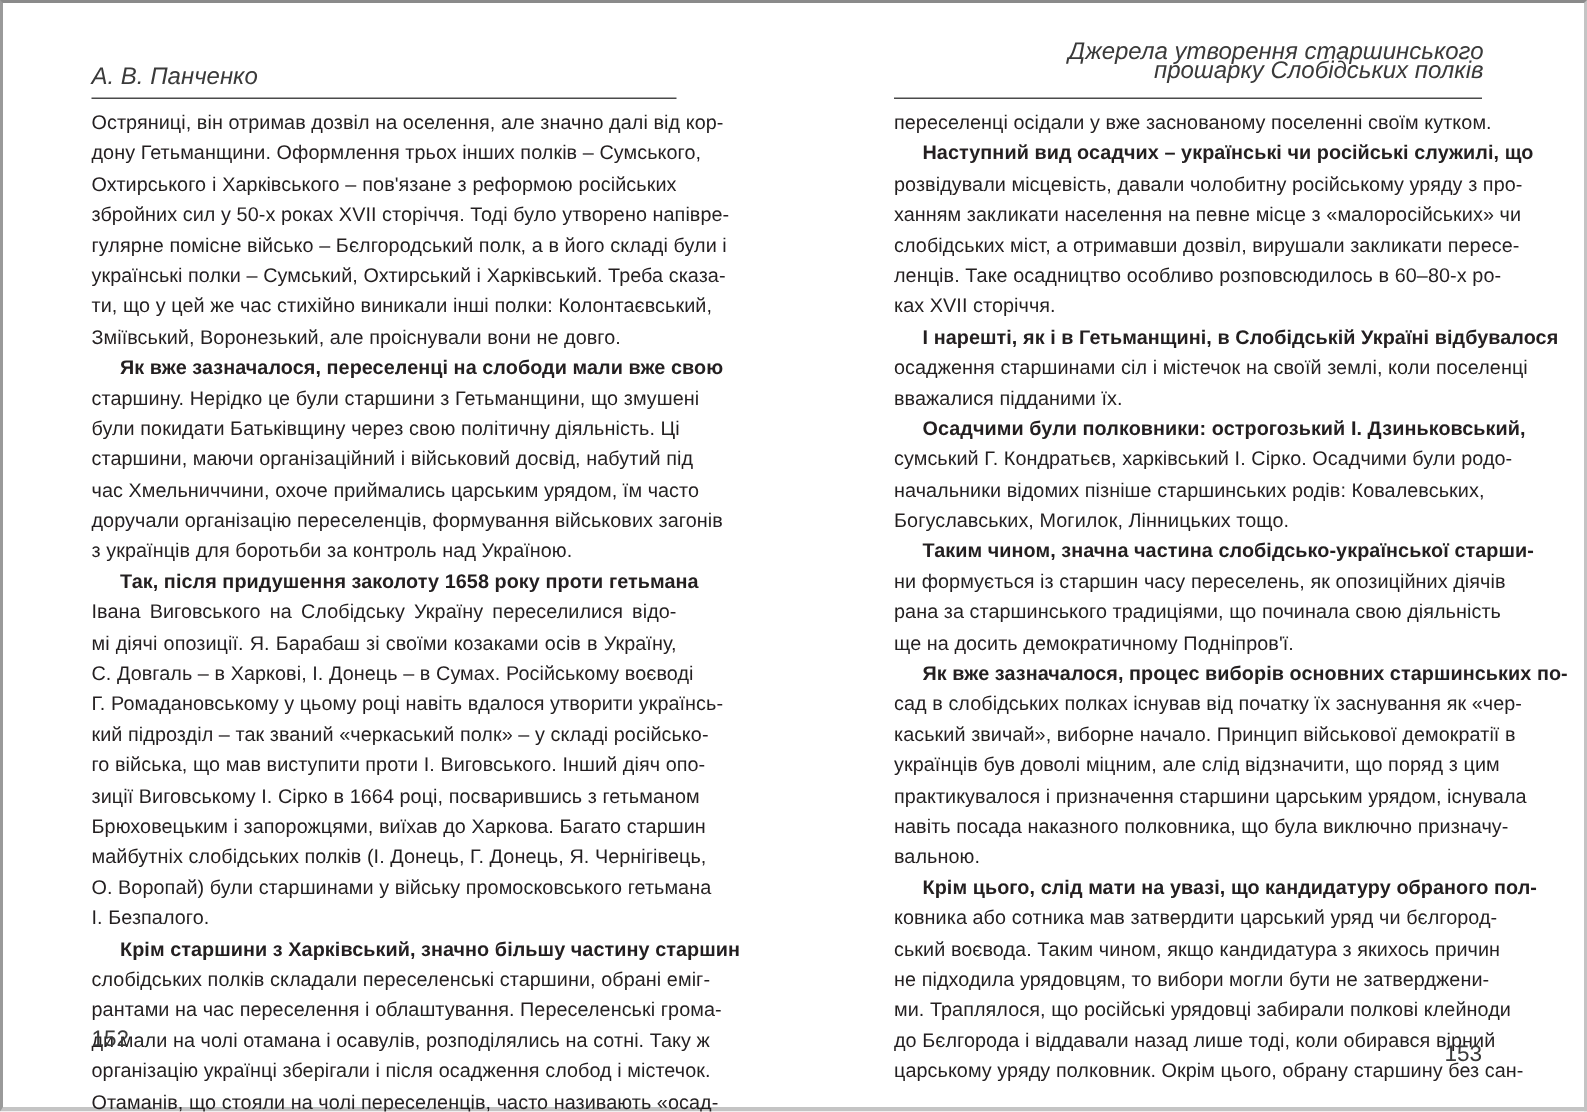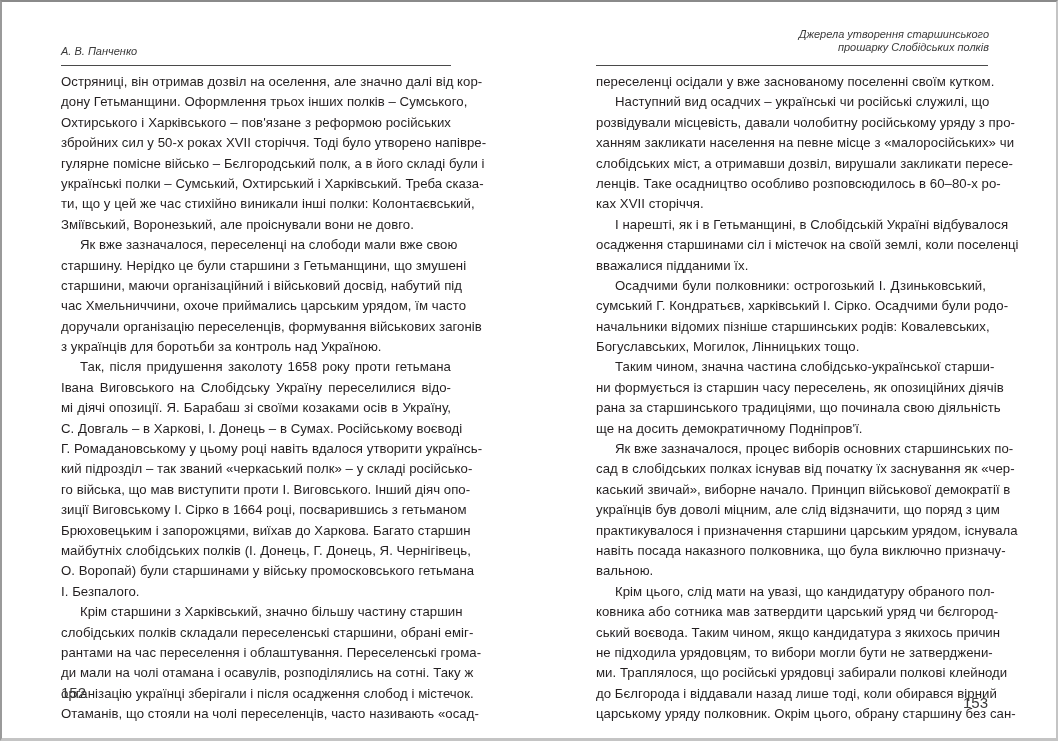--- a/index.html
+++ b/index.html
@@ -9,33 +9,33 @@
   }
   .frame {
     position: absolute; left: 0; top: 0; width: 1058px; height: 741px; box-sizing: border-box;
     border-top: 2px solid #8a8a8a; border-left: 2px solid #9a9a9a;
     border-right: 2px solid #c4c4c4; border-bottom: 3px solid #c4c4c4;
   }
   .page { position: absolute; top: 0; height: 741px; }
   .page.left { left: 61px; width: 390px; }
   .page.right { left: 596px; width: 390px; }
   .running-head {
-    position: absolute; font-style: italic; font-size: 11px; color: #3a3a3a; line-height: 13px;
+    position: absolute; font-style: italic; font-size: 16px; color: #3a3a3a; line-height: 13px;
   }
   .page.left .running-head { left: 0; top: 45px; }
   .page.right .running-head { right: -3px; top: 28px; text-align: right; }
   .rule { position: absolute; left: 0; width: 390px; top: 65px; height: 0; border-top: 1px solid #4a4a4a; }
   .page.right .rule { left: 0; width: 392px; }
   .body-text {
     position: absolute; top: 72px; left: 0; width: 390px;
     font-size: 13.2px; line-height: 20.4px; text-align: justify; letter-spacing: 0.05px;
   }
   .line { display: block; height: 20.4px; white-space: nowrap; text-align: justify; text-align-last: justify; }
   .line.last { text-align-last: left; }
-  .line.indent { padding-left: 19px; }
+  .line.indent { padding-left: 19px; font-weight: bold; }
   .page-number { position: absolute; top: 684px; font-size: 15px; color: #3a3a3a; }
   .page.left .page-number { left: 0; }
   .page.right .page-number { right: -2px; margin-top: 10px; }
 </style>
 </head>
 <body>
 
 <div class="frame"></div>
 
 <div class="page left">
@@ -45,20 +45,21 @@
       <span class="line">Остряниці, він отримав дозвіл на оселення, але значно далі від кор-</span>
       <span class="line">дону Гетьманщини. Оформлення трьох інших полків – Сумського,</span>
       <span class="line">Охтирського і Харківського – пов'язане з реформою російських</span>
       <span class="line">збройних сил у 50-х роках XVII сторіччя. Тоді було утворено напівре-</span>
       <span class="line">гулярне помісне військо – Бєлгородський полк, а в його складі були і</span>
       <span class="line">українські полки – Сумський, Охтирський і Харківський. Треба сказа-</span>
       <span class="line">ти, що у цей же час стихійно виникали інші полки: Колонтаєвський,</span>
       <span class="line last">Зміївський, Воронезький, але проіснували вони не довго.</span>
       <span class="line indent">Як вже зазначалося, переселенці на слободи мали вже свою</span>
       <span class="line">старшину. Нерідко це були старшини з Гетьманщини, що змушені</span>
+      <span class="line">були покидати Батьківщину через свою політичну діяльність. Ці</span>
       <span class="line">старшини, маючи організаційний і військовий досвід, набутий під</span>
       <span class="line">час Хмельниччини, охоче приймались царським урядом, їм часто</span>
       <span class="line">доручали організацію переселенців, формування військових загонів</span>
       <span class="line last">з українців для боротьби за контроль над Україною.</span>
       <span class="line indent">Так, після придушення заколоту 1658 року проти гетьмана</span>
       <span class="line">Івана Виговського на Слобідську Україну переселилися відо-</span>
       <span class="line">мі діячі опозиції. Я. Барабаш зі своїми козаками осів в Україну,</span>
       <span class="line">С. Довгаль – в Харкові, І. Донець – в Сумах. Російському воєводі</span>
       <span class="line">Г. Ромадановському у цьому році навіть вдалося утворити українсь-</span>
       <span class="line">кий підрозділ – так званий  «черкаський полк» – у складі російсько-</span>

